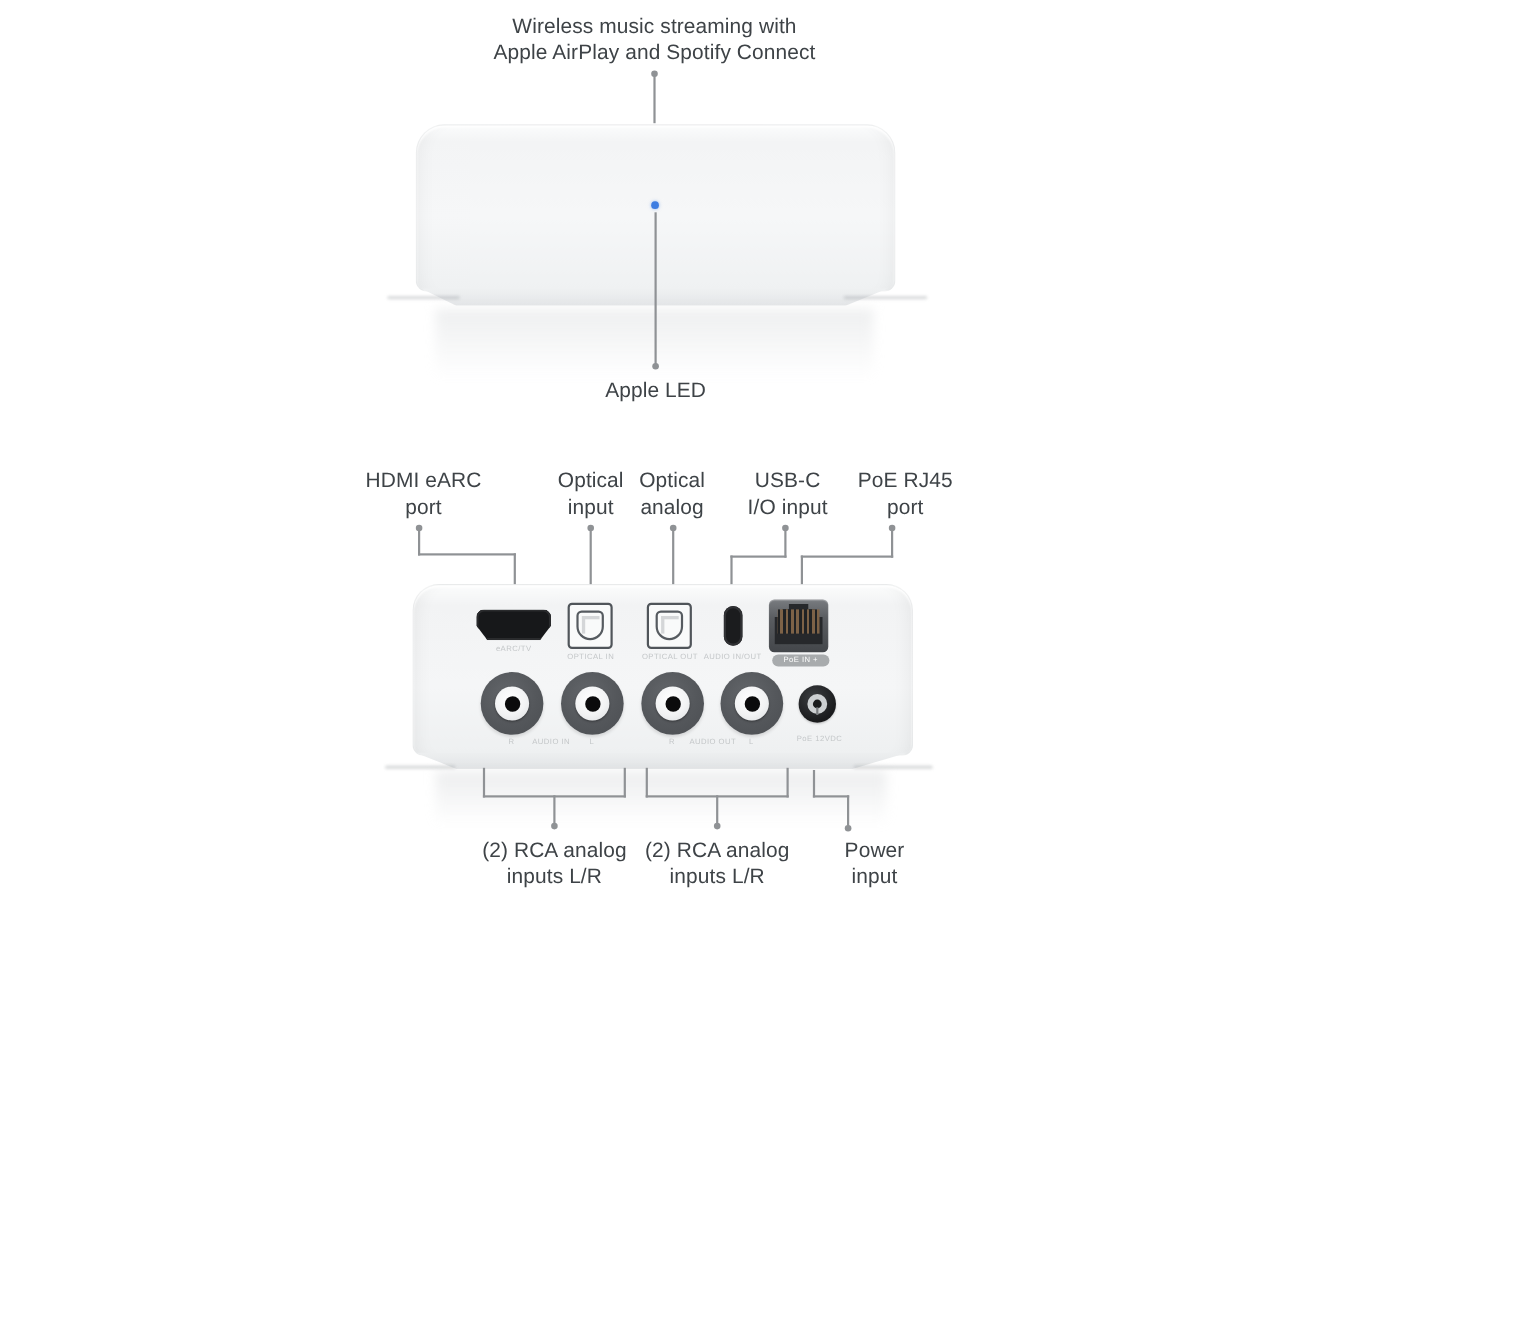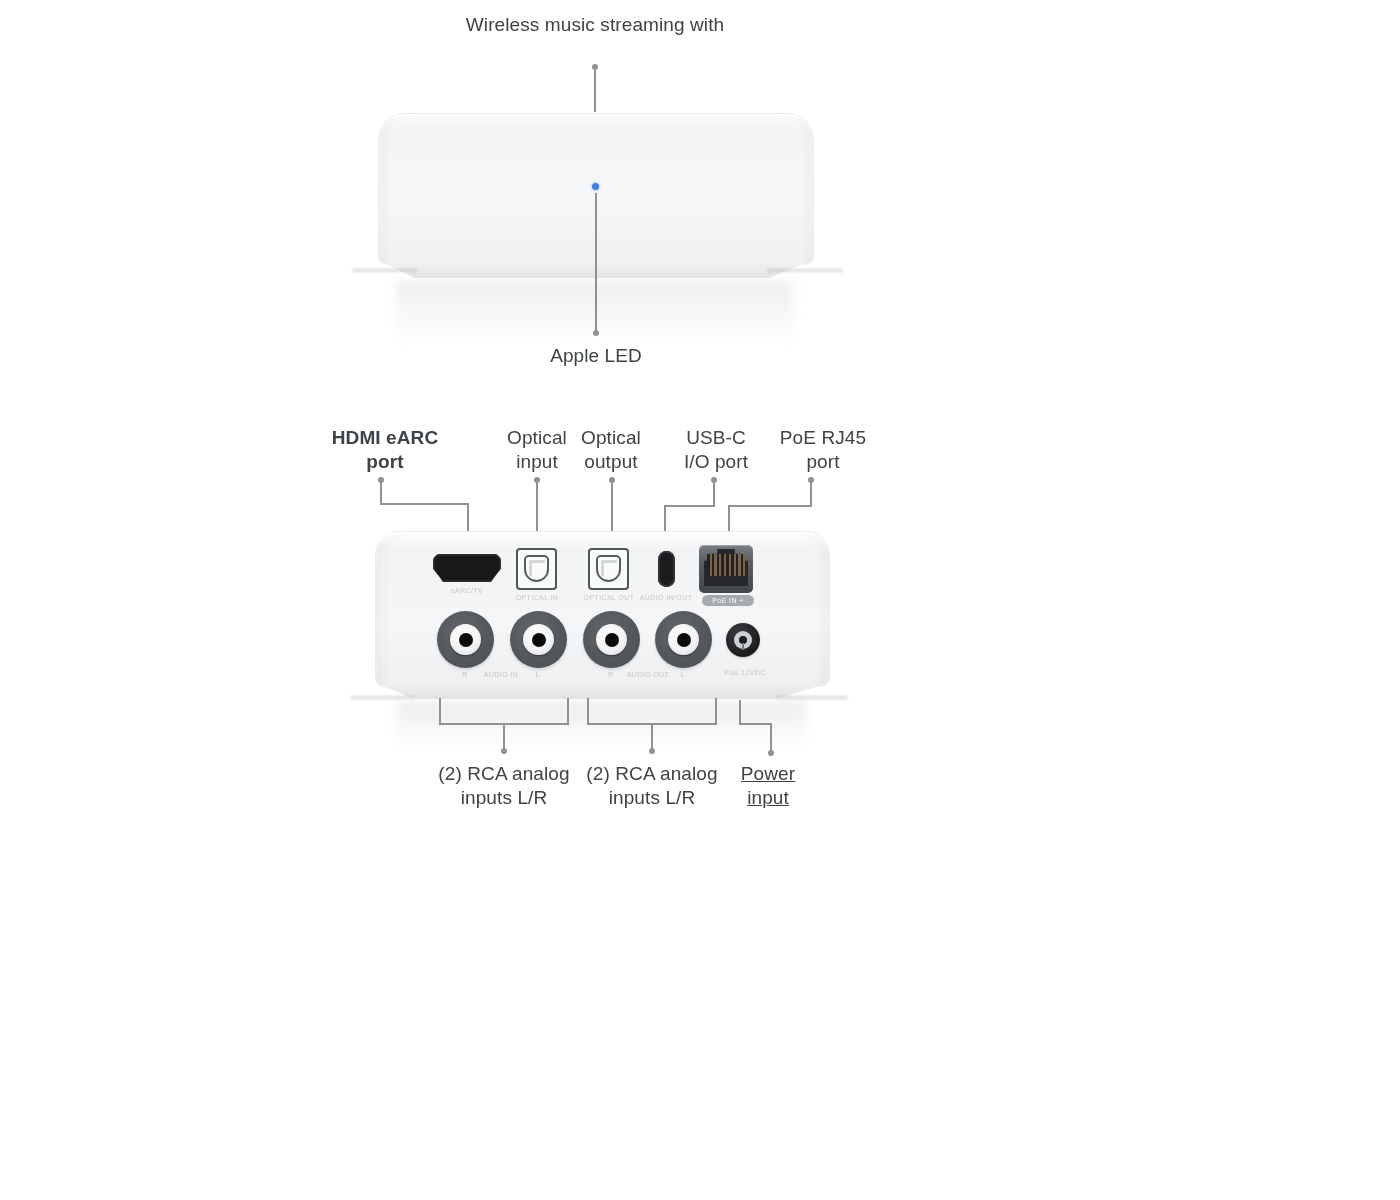--- a/index.html
+++ b/index.html
@@ -119,52 +119,53 @@
     font-size:7px;letter-spacing:.4px;white-space:nowrap;
   }
 </style>
 </head>
 <body>
 
 <div class="stage">
 
   <div class="ann" style="left:595px;top:13px;">
     <span>Wireless music streaming with</span>
+    <span>Apple AirPlay and Spotify Connect</span>
   </div>
   <div class="ldot" style="left:592px;top:64px;"></div>
   <div class="seg" style="left:594px;top:69px;width:2px;height:43px;"></div>
 
   <div class="front-device"></div>
   <div class="front-base"></div>
   <div class="streak" style="left:352px;top:269px;width:66px;"></div>
   <div class="streak" style="left:767px;top:269px;width:76px;"></div>
   <div class="refl" style="left:396px;top:281px;width:398px;height:85px;background:linear-gradient(180deg,rgba(221,223,225,.5),rgba(255,255,255,0) 75%);"></div>
 
   <div class="led"></div>
   <div class="seg" style="left:595px;top:193px;width:2px;height:138px;"></div>
   <div class="ldot" style="left:593px;top:330px;"></div>
   <div class="ann" style="left:596px;top:344px;">
     <span>Apple LED</span>
   </div>
 
-  <div class="ann" style="left:385px;top:426px;font-weight:bold;">
+  <div class="ann" style="left:385px;top:426px;">
     <span>HDMI eARC</span>
     <span>port</span>
   </div>
   <div class="ann" style="left:537px;top:426px;">
     <span>Optical</span>
     <span>input</span>
   </div>
   <div class="ann" style="left:611px;top:426px;">
     <span>Optical</span>
-    <span>output</span>
+    <span>analog</span>
   </div>
   <div class="ann" style="left:716px;top:426px;">
     <span>USB-C</span>
-    <span>I/O port</span>
+    <span>I/O input</span>
   </div>
   <div class="ann" style="left:823px;top:426px;">
     <span>PoE RJ45</span>
     <span>port</span>
   </div>
 
   <div>
     <div class="ldot" style="left:378px;top:477px;"></div>
     <div class="seg" style="left:380px;top:482px;width:2px;height:23px;"></div>
     <div class="seg" style="left:380px;top:503px;width:89px;height:2px;"></div>
@@ -275,18 +276,18 @@
     <span>(2) RCA analog</span>
     <span>inputs L/R</span>
   </div>
 
   <div>
     <div class="seg" style="left:739px;top:700px;width:2px;height:25px;"></div>
     <div class="seg" style="left:739px;top:723px;width:33px;height:2px;"></div>
     <div class="seg" style="left:770px;top:723px;width:2px;height:29px;"></div>
     <div class="ldot" style="left:768px;top:750px;"></div>
   </div>
-  <div class="ann" style="left:768px;top:762px;text-decoration:underline;">
+  <div class="ann" style="left:795px;top:762px;">
     <span>Power</span>
     <span>input</span>
   </div>
 
 </div>
 
 </body></html>

